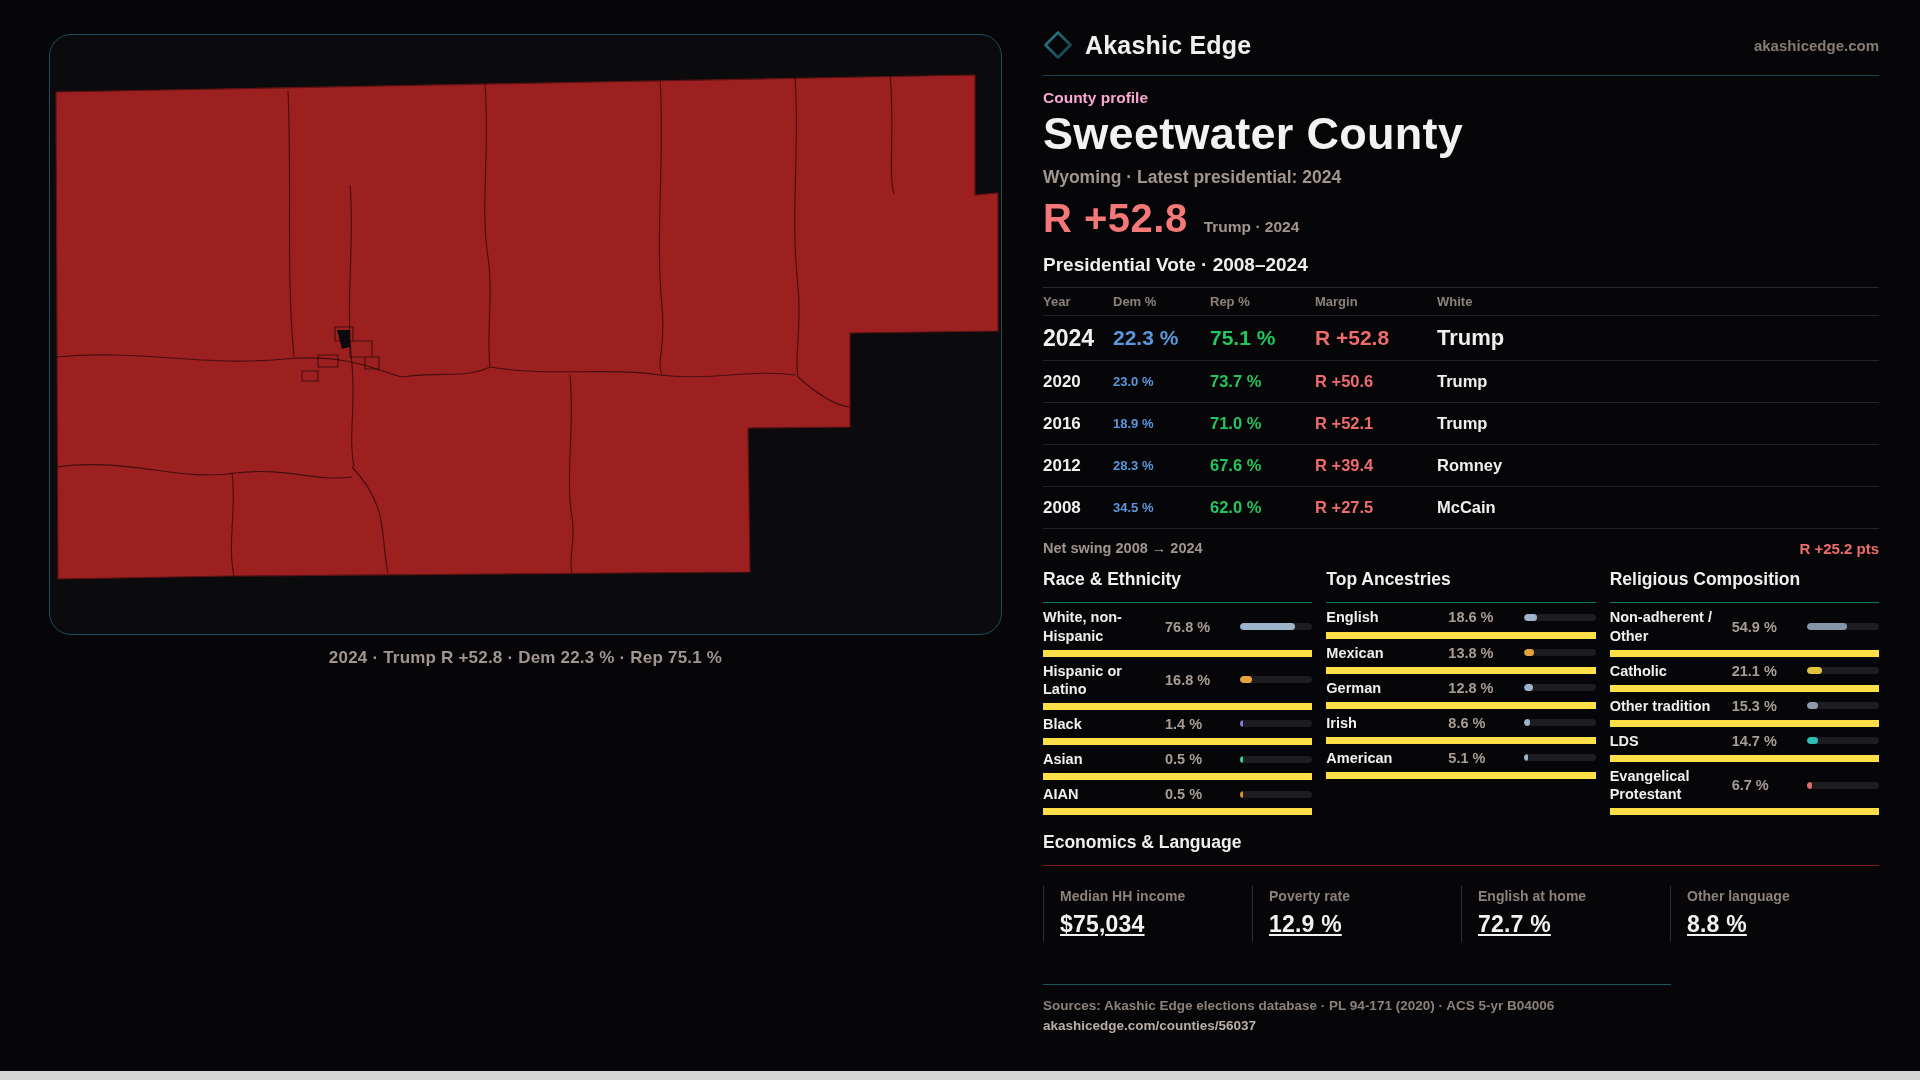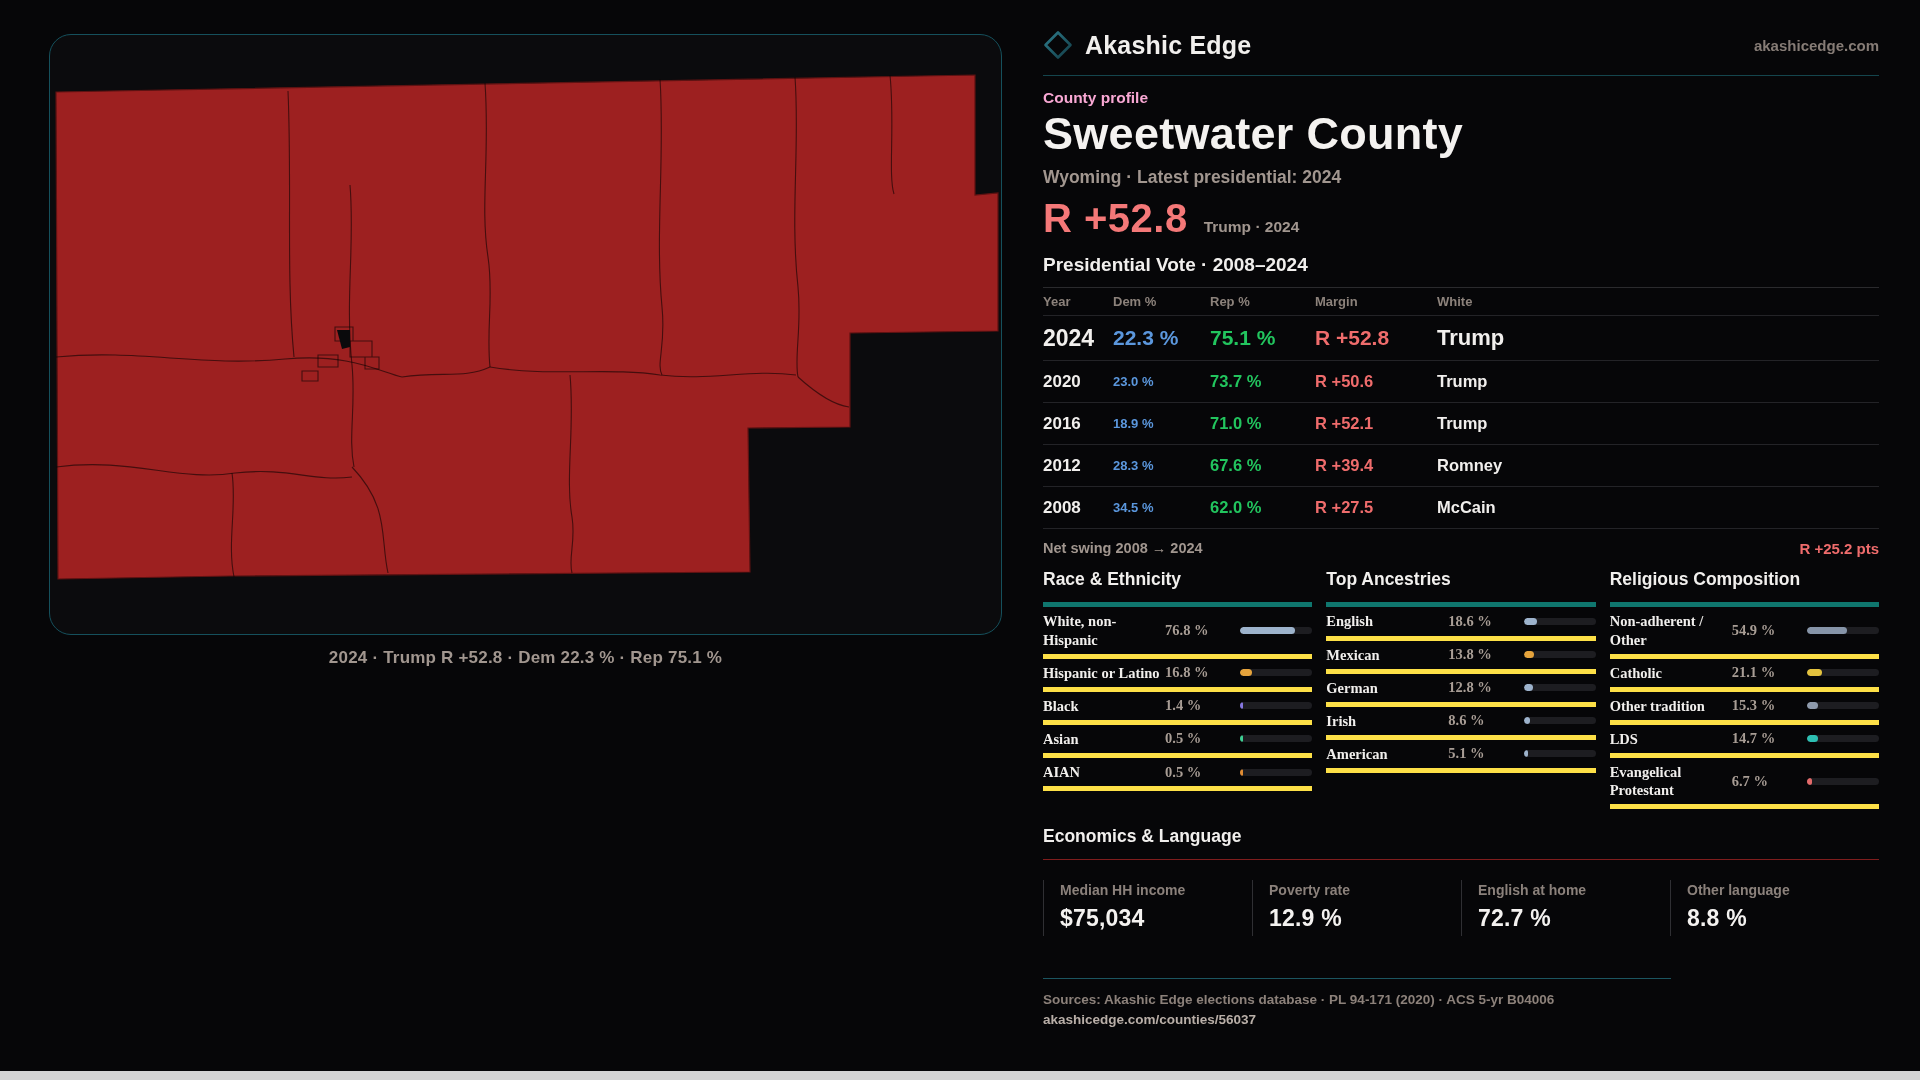--- a/index.html
+++ b/index.html
@@ -47,34 +47,34 @@
   .vote-row .winner{ font-size:16.5px; font-weight:800; color:#f1efed; }
   .vote-row.emph{ height:45px; }
   .vote-row.emph .year{ font-size:23px; }
   .vote-row.emph .dem,.vote-row.emph .rep,.vote-row.emph .margin{ font-size:21px; }
   .vote-row.emph .winner{ font-size:22px; }
   .swing-row{ display:flex; align-items:center; height:38px; }
   .swing-label{ font-size:14.5px; font-weight:600; color:#a1968f; }
   .swing-value{ margin-left:auto; font-size:15px; font-weight:800; color:#ef6c6c; }
   
   .demo-columns{ display:grid; grid-template-columns:repeat(3,1fr); column-gap:14px; margin-top:2px; }
-  .demo-title{ font-size:17.5px; font-weight:800; color:#f1efed; padding-bottom:12px; border-bottom:5px solid #0f766e; }
+  .demo-title{ font-size:17.5px; font-weight:800; color:#f1efed; padding-bottom:12px; border-bottom:1px solid #0f766e; }
   .demo-row{ display:grid; grid-template-columns:118px 1fr 74px; align-items:center;
-    min-height:33px; padding:5px 0; border-bottom:5px solid #fde047;font-family:Liberation Serif, serif; }
+    min-height:33px; padding:5px 0; border-bottom:7px solid #fde047; }
   .demo-label{ font-size:14.5px; font-weight:700; color:#f1efed; line-height:1.25; }
   .demo-value{ font-size:14.5px; font-weight:600; color:#a89d95; padding-left:4px; }
   .bar-track{ width:72px; height:7px; border-radius:4px; background:#1d1d21; justify-self:end; overflow:hidden; }
   .bar-fill{ height:7px; border-radius:4px; }
   
   .econ-title{ margin-top:17px; font-size:17.5px; font-weight:800; color:#f1efed;
     padding-bottom:12px; border-bottom:1px solid #7f1d1d; }
   .econ-grid{ display:grid; grid-template-columns:repeat(4,1fr); margin-top:20px; }
   .econ-stat{ border-left:1px solid #2f2f33; padding-left:16px; padding-top:2px; padding-bottom:4px; }
   .econ-label{ font-size:14px; font-weight:600; color:#8b817b; }
-  .econ-value{ margin-top:7px; font-size:23px; font-weight:800; color:#f4f2f0; letter-spacing:.2px; }
+  .econ-value{ margin-top:7px; font-size:23px; font-weight:800; color:#f4f2f0; letter-spacing:.2px;text-decoration:underline; }
   
   .footer-divider{ margin-top:42px; width:628px; border-top:1px solid #1b5560; }
   .sources{ margin-top:13px; font-size:13.5px; font-weight:600; color:#8c817a; }
   .permalink{ display:block; margin-top:5px; font-size:13.5px; font-weight:800; color:#b9afa8; text-decoration:none; }
   .bottom-strip{ position:absolute; left:0; bottom:0; width:1920px; height:9px; background:#d4d4d4; }
 </style>
 </head>
 <body>
 
 <div class="map-panel">

